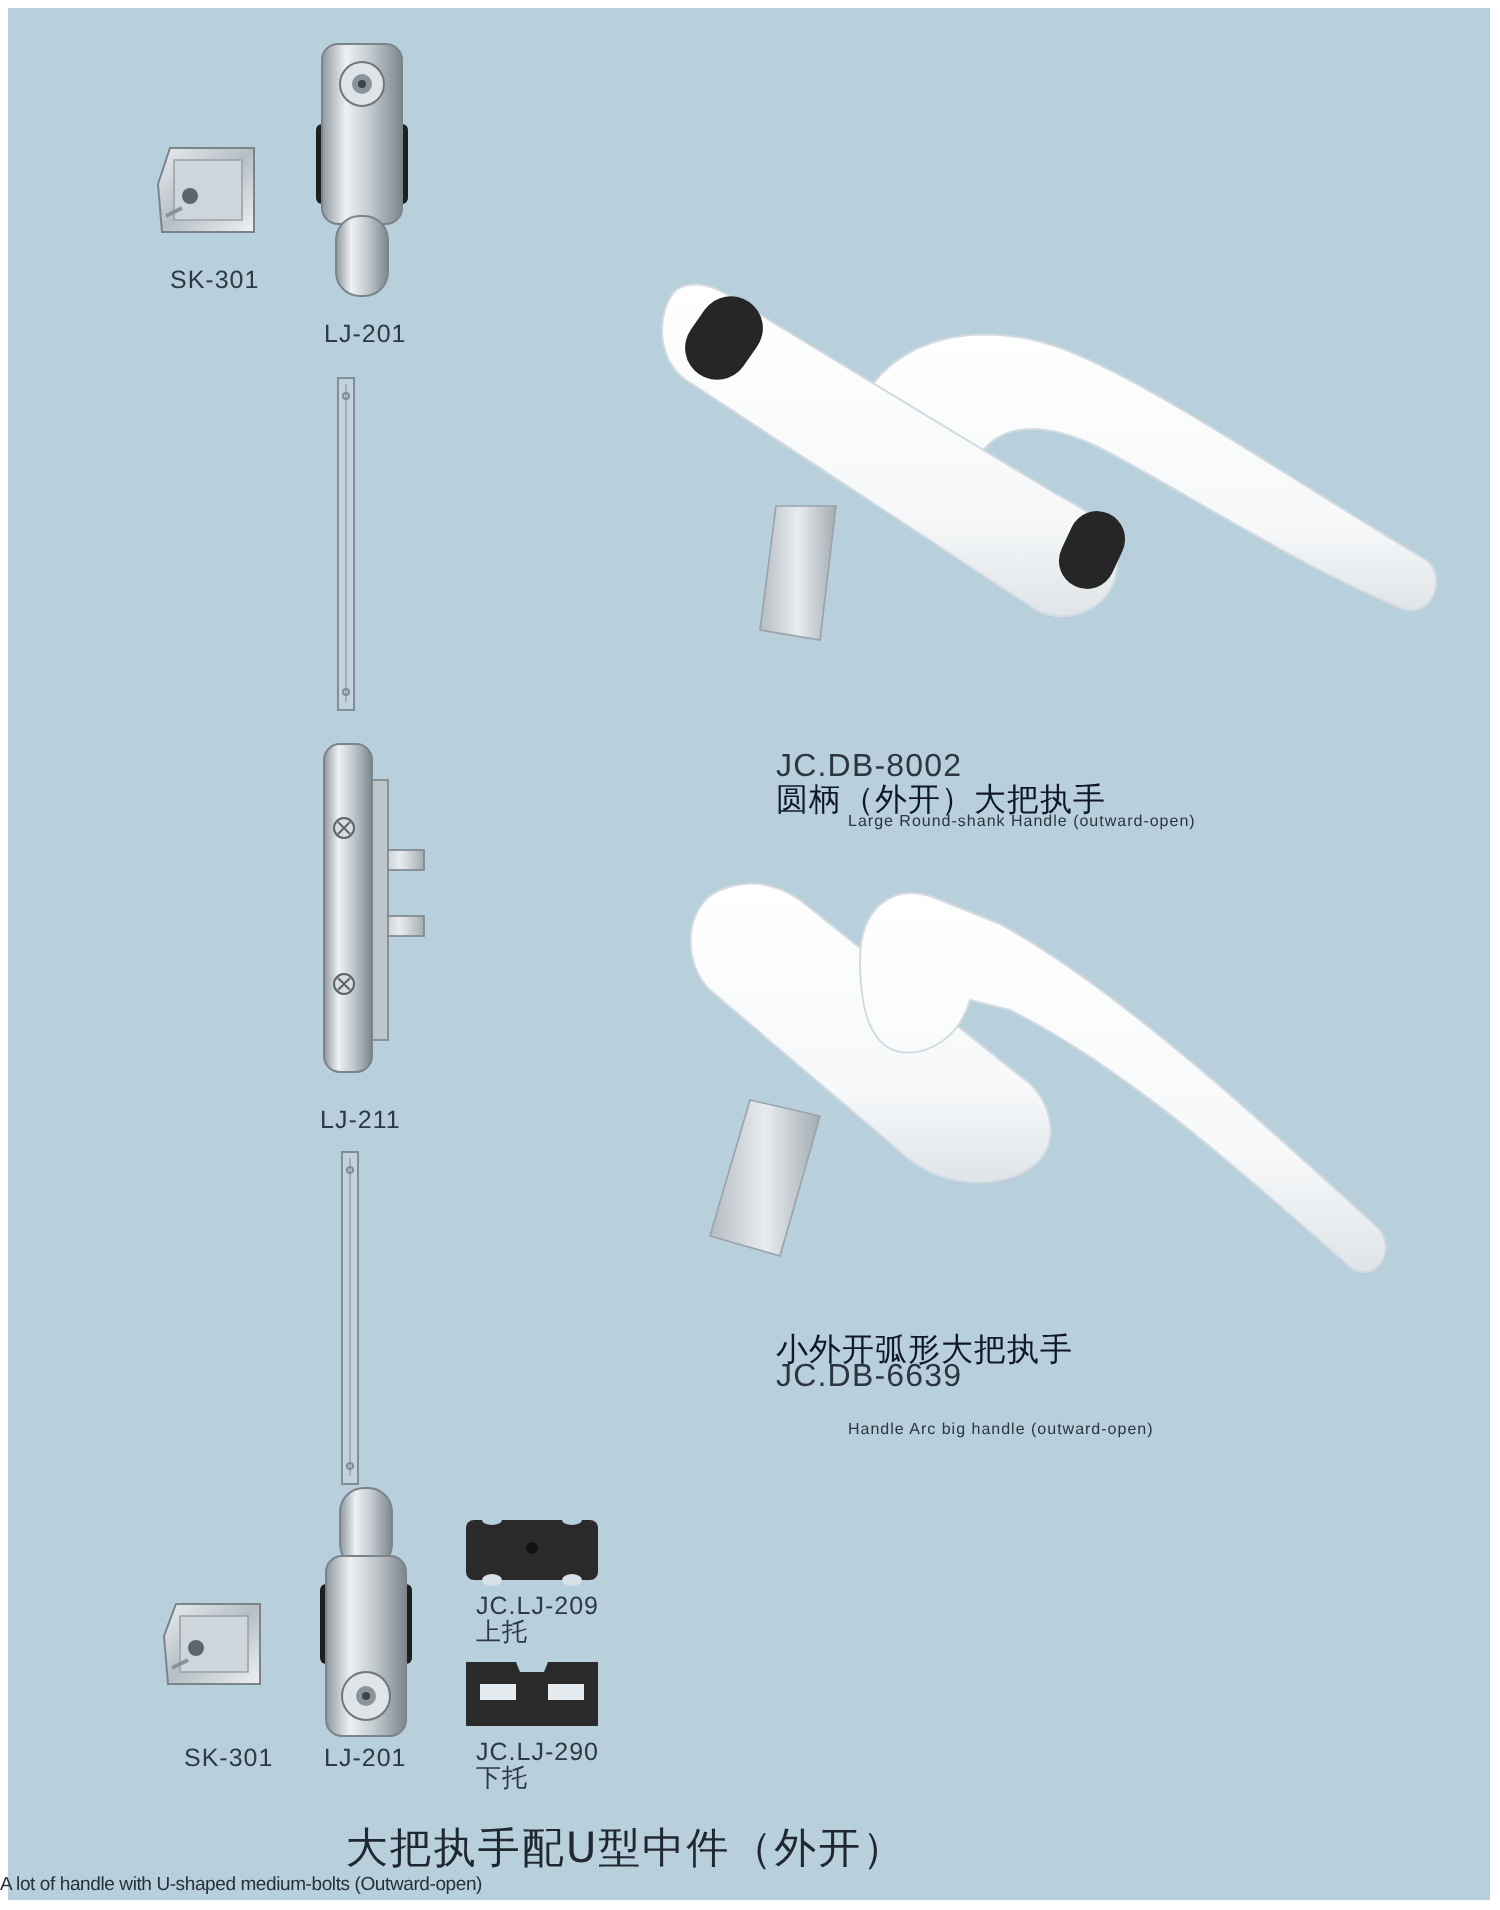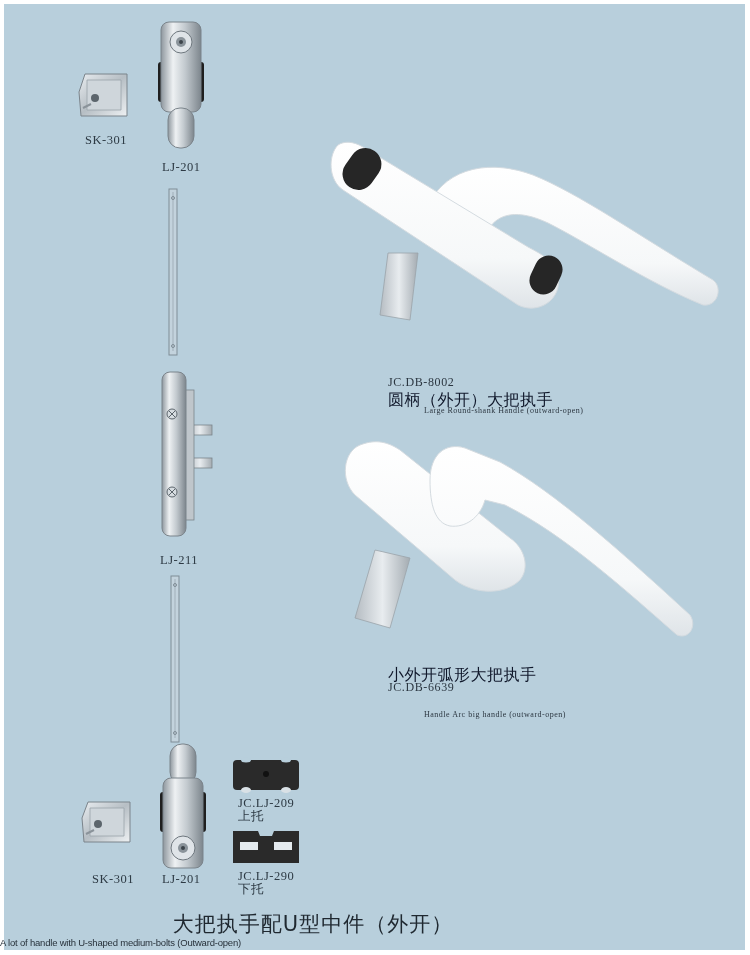--- a/index.html
+++ b/index.html
@@ -1,19 +1,19 @@
 <!DOCTYPE html>
 <html><head>
 <meta charset="utf-8">
 <style>
   html, body { margin: 0; padding: 0; }
   body { width: 750px; height: 955px; background: #ffffff; position: relative; overflow: hidden; font-family: "DejaVu Sans", sans-serif; }
   .panel { position: absolute; left: 4px; top: 4px; width: 741px; height: 946px; background: #b8cfdc; }
-  .label { position: absolute; color: #2d3a44; font-family: Liberation Serif, serif; font-size: 12.5px; letter-spacing: 0.5px; white-space: nowrap; }
-  .prod-code { font-size: 12px; color: #2b3640; letter-spacing: 0.6px; text-align: right; }
+  .label { position: absolute; color: #2d3a44; font-family: Liberation Sans, sans-serif; font-size: 12.5px; letter-spacing: 0.5px; white-space: nowrap; }
+  .prod-code { font-size: 16px; color: #2b3640; letter-spacing: 0.6px; text-align: right; }
   .prod-cn { font-size: 16px; color: #0f172a; }
   .prod-en { font-size: 8px; color: #2b3640; padding-left: 36px; }
   .title-cn { position: absolute; left: 0; width: 626px; top: 910px; text-align: center; font-size: 21px; color: #1f2830; letter-spacing: 1px; }
   .title-en { position: absolute; left: 0; width: 750px; top: 937px; text-align: left; font-size: 9.5px; color: #27313a; letter-spacing: -0.2px; font-family: "Liberation Sans", sans-serif; }
   svg { position: absolute; overflow: visible; }
 </style>
 </head>
 <body>
 
 <div class="panel"></div>

